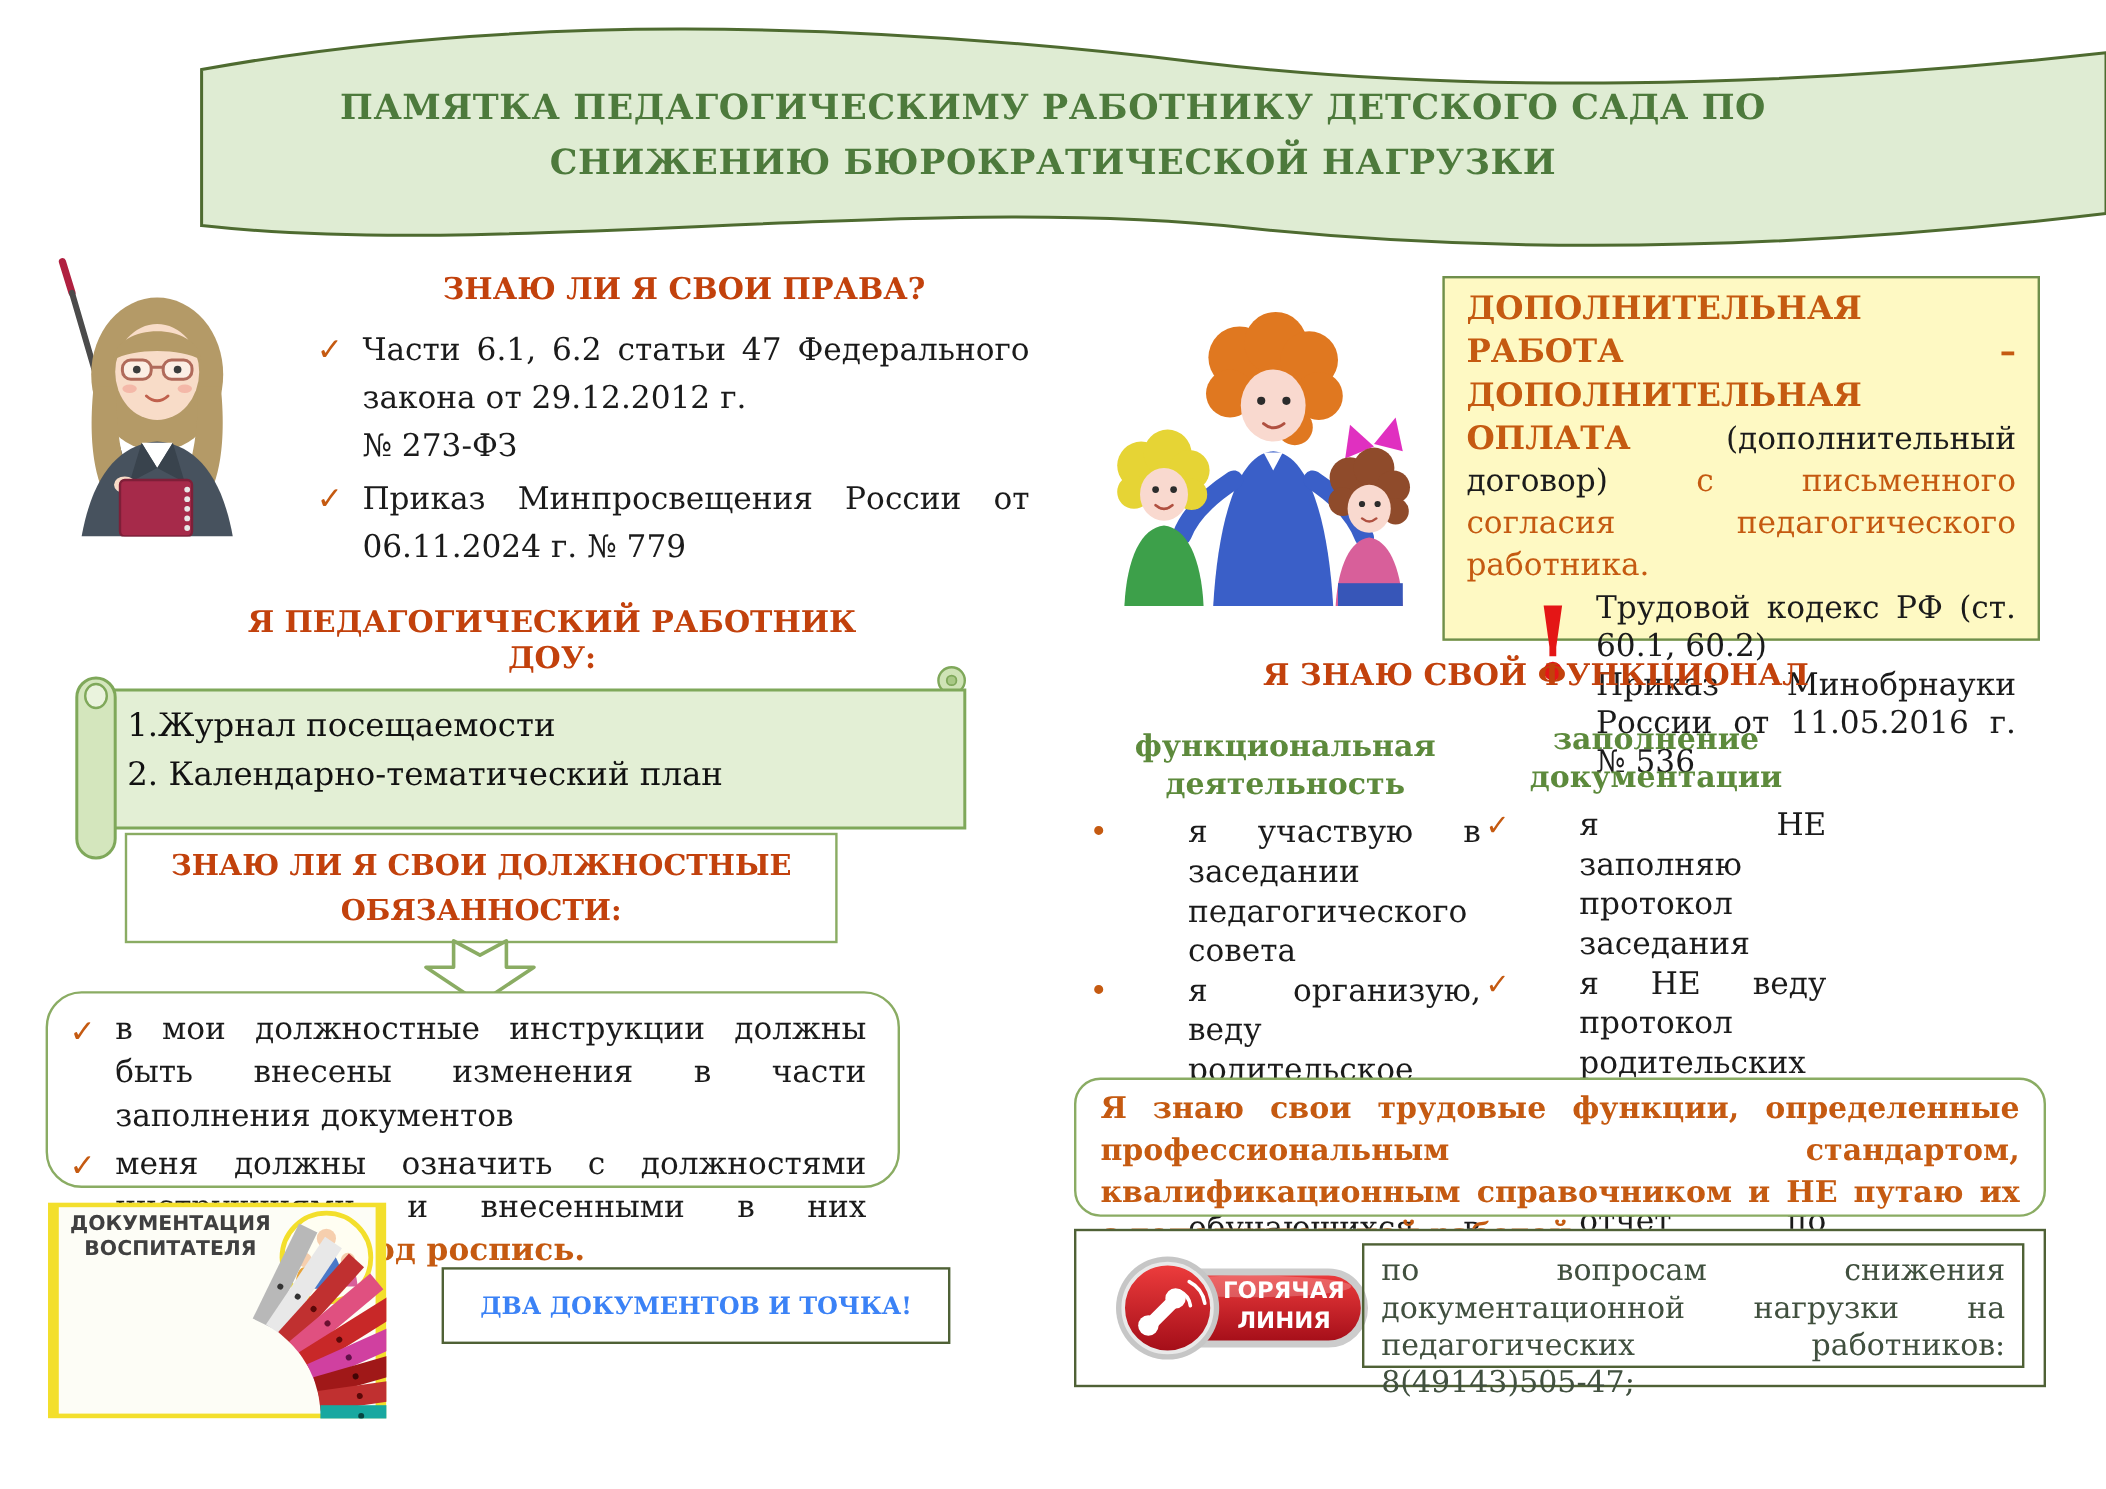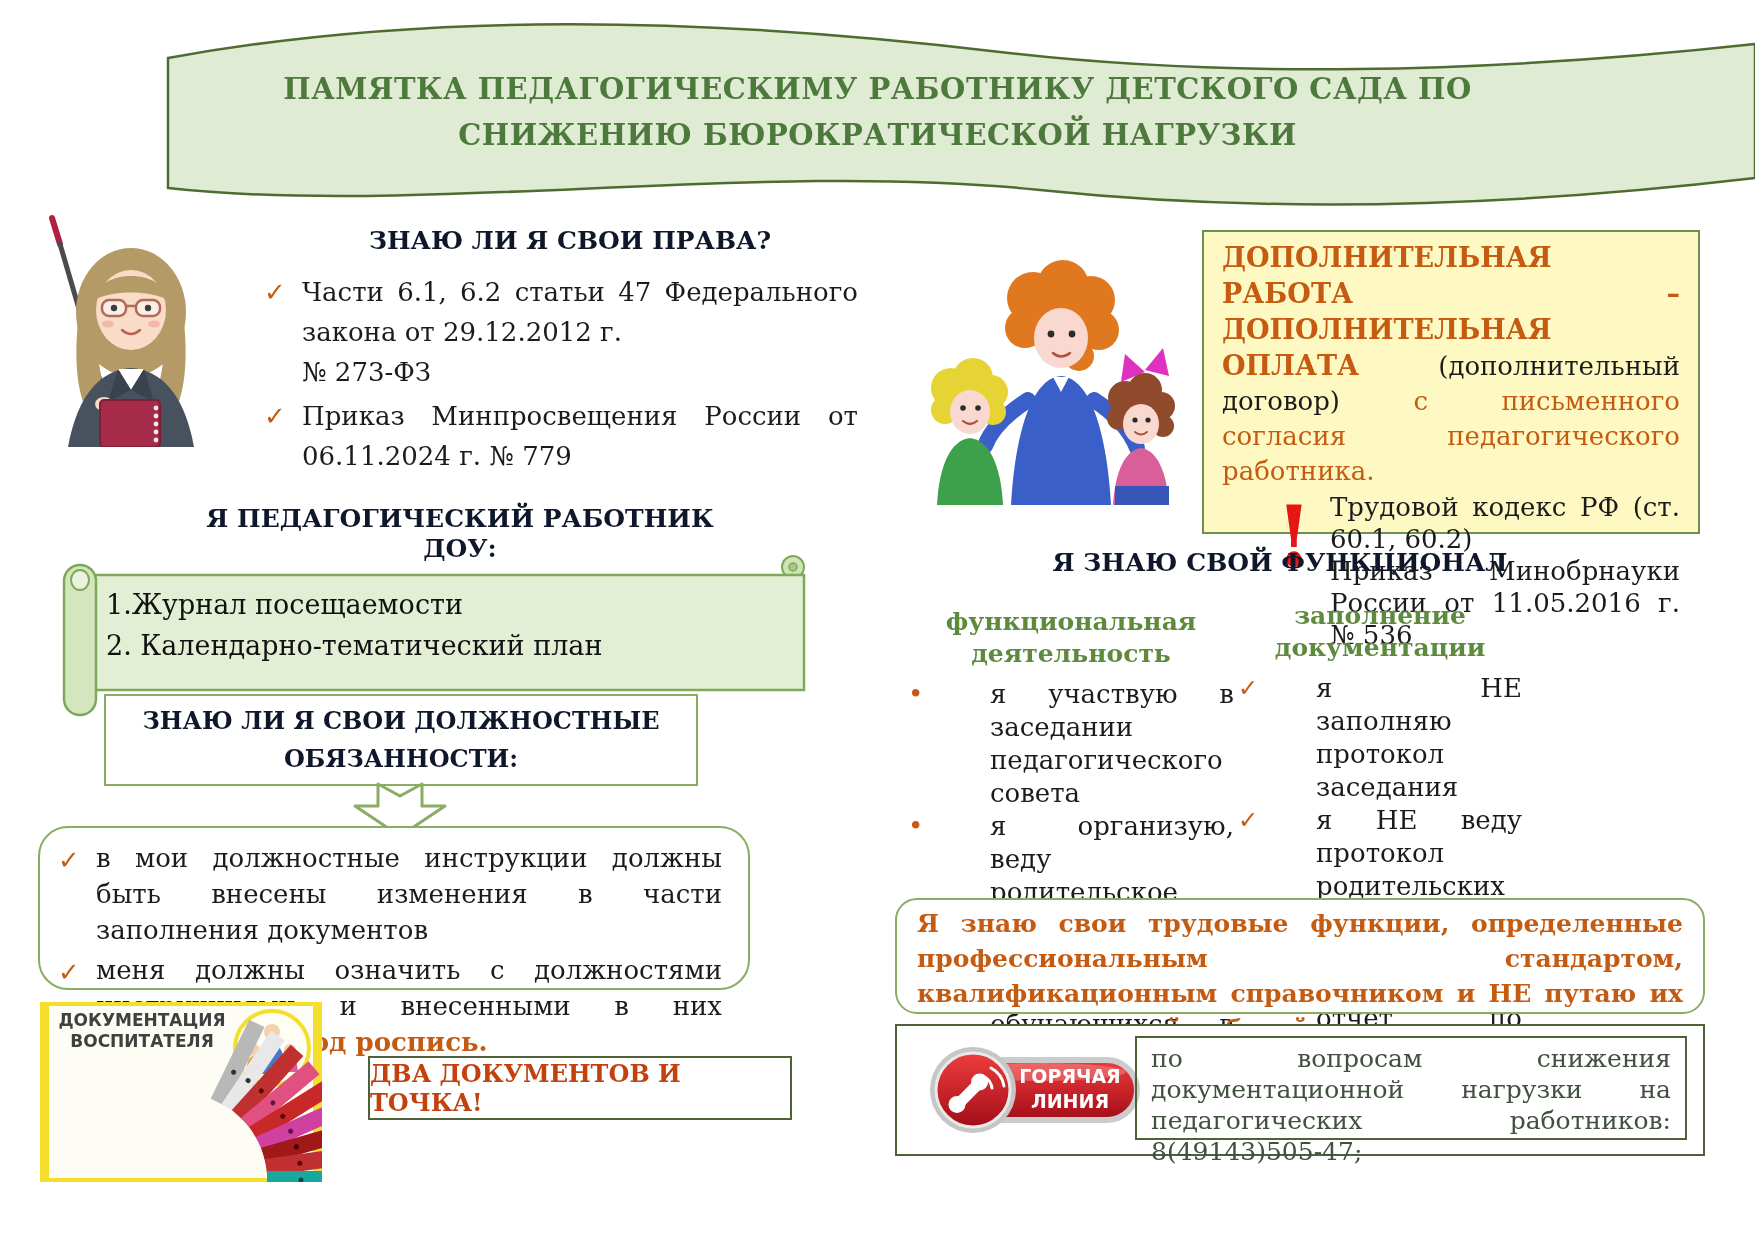--- a/index.html
+++ b/index.html
@@ -9,21 +9,21 @@
   }
   .abs{position:absolute;}
 
   
   .banner-title{
     left:200px;top:66px;width:1355px;text-align:center;
     font-size:29px;font-weight:bold;color:#4d7a3c;line-height:46px;letter-spacing:.5px;
   }
 
   
-  .h-orange{font-weight:bold;color:#0f172a;text-align:center;font-size:25px;line-height:30px;}
+  .h-orange{font-weight:bold;color:#c2410c;text-align:center;font-size:25px;line-height:30px;}
   .h-green{font-weight:bold;color:#5d8a3c;text-align:center;font-size:25px;line-height:32px;}
 
   
   .check-item{display:flex;align-items:flex-start;margin-bottom:4px;}
   .check-glyph{width:38px;flex:0 0 38px;color:#c55a11;font-weight:bold;
     font-family:"DejaVu Sans","Liberation Sans",sans-serif;font-size:26px;line-height:40px;}
   .check-glyph::before{content:"\2713";}
   .bullet-glyph{width:34px;flex:0 0 34px;color:#c55a11;font-size:26px;line-height:33px;}
   .bullet-glyph::before{content:"\2022";}
   .item-text{flex:1;text-align:justify;font-size:26px;line-height:40px;white-space:pre-line;}
@@ -51,21 +51,21 @@
     box-sizing:border-box;padding:12px 26px 6px 18px;background:#fff;}
   .duties-round .item-text{line-height:36px;}
   .bold-orange{font-weight:bold;color:#c55a11;}
 
   
   .docs-caption{left:52px;top:1010px;width:180px;text-align:center;font-weight:bold;
     color:#404040;font-size:17px;line-height:21px;white-space:pre-line;
     font-family:"DejaVu Sans","Liberation Sans",sans-serif;}
   .dva-box{left:368px;top:1056px;width:424px;height:64px;border:2px solid #4f6136;box-sizing:border-box;
     display:flex;align-items:center;justify-content:center;}
-  .dva-box span{font-weight:bold;color:#c2410c;font-size:24px;}
+  .dva-box span{font-weight:bold;color:#3b82f6;font-size:20px;}
 
   
   .func-col{box-sizing:border-box;}
   .func-col .col-header{margin-bottom:8px;}
   .func-item{display:flex;align-items:flex-start;gap:48px;}
   .func-item .item-text{font-size:26px;line-height:33px;}
   .func-check{width:30px;flex:0 0 30px;color:#c55a11;font-weight:bold;
     font-family:"DejaVu Sans","Liberation Sans",sans-serif;font-size:24px;line-height:33px;}
   .func-check::before{content:"\2713";}
 

